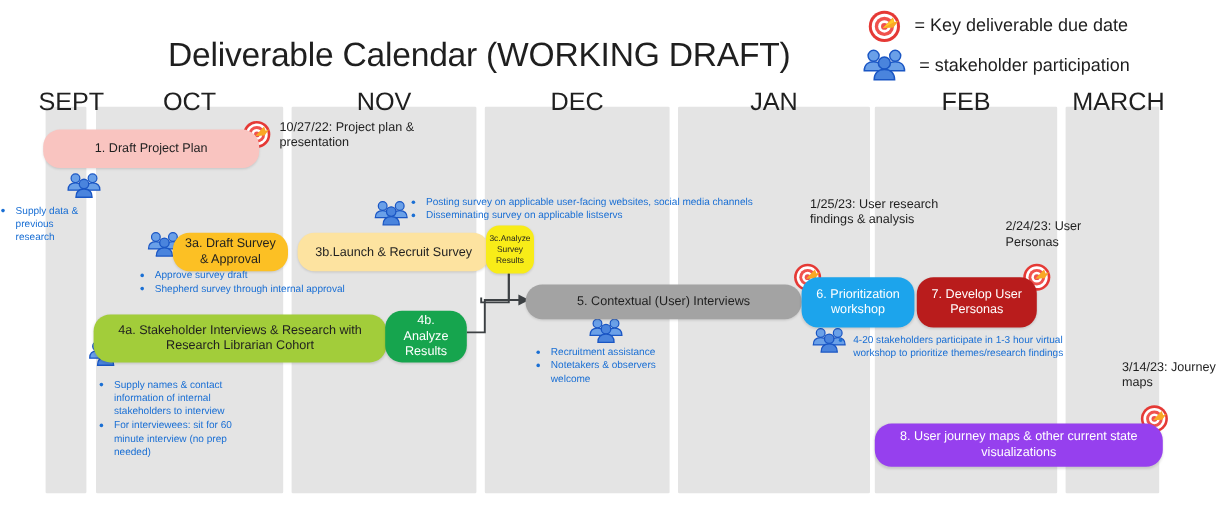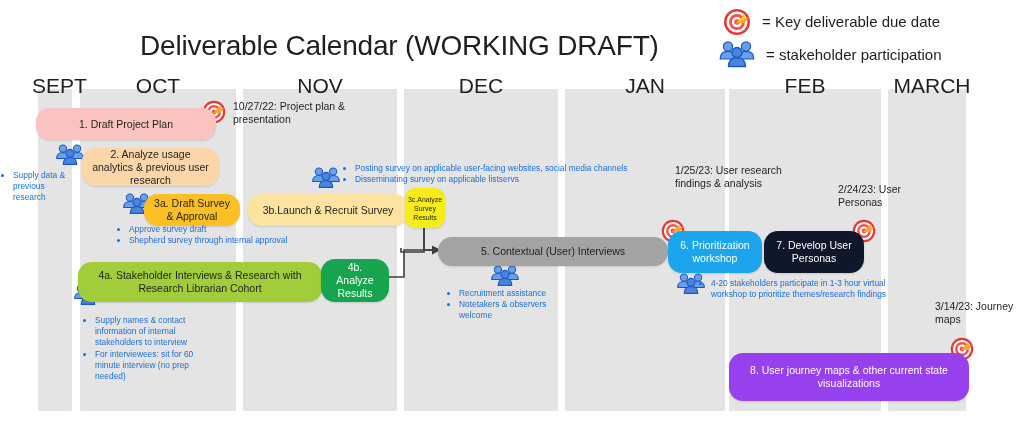--- a/index.html
+++ b/index.html
@@ -236,39 +236,38 @@
       <path d="M2.2 19 C2.2 13.5 6 11.4 10 11.4 C14 11.4 17.8 13.5 17.8 19 Z" fill="#6aa0e8" stroke="#1a56c4" stroke-width="1.3"></path>
       <circle cx="28" cy="6.5" r="4.6" fill="#6aa0e8" stroke="#1a56c4" stroke-width="1.3"></circle>
       <path d="M20.2 19 C20.2 13.5 24 11.4 28 11.4 C32 11.4 35.8 13.5 35.8 19 Z" fill="#6aa0e8" stroke="#1a56c4" stroke-width="1.3"></path>
       <circle cx="19" cy="12.5" r="5" fill="#4a84dd" stroke="#1a56c4" stroke-width="1.4"></circle>
       <path d="M10.5 26.5 C10.5 20.2 14.5 17.8 19 17.8 C23.5 17.8 27.5 20.2 27.5 26.5 Z" fill="#4a84dd" stroke="#1a56c4" stroke-width="1.4"></path>
     </svg>
   </span>
 
   <div class="pill" style="left:36px;  top:108px; width:180px; height:32px; background:#f9c4c0; color:#1f1f1f;">1.  Draft Project Plan</div>
 
-  <div class="pill" style="left:82px;  top:148px; width:137px; height:38px; background:#fbd6a9; color:#1f1f1f;">2. Analyze usage analytics &amp; previous user research</div>
 
   <div class="pill" style="left:144px; top:194px; width:96px;  height:32px; background:#fcc024; color:#1f1f1f;">3a. Draft Survey &amp; Approval</div>
 
   <div class="pill" style="left:248px; top:194px; width:160px; height:32px; background:#fde3a0; color:#1f1f1f;">3b.Launch &amp; Recruit Survey</div>
 
   <div class="pill small" style="left:405px; top:188px; width:40px; height:40px; background:#f8ec18; color:#1f1f1f;">3c.Analyze Survey Results</div>
 
   <div class="pill" style="left:78px;  top:262px; width:244px; height:40px; background:#a2cd3a; color:#1f1f1f;">4a. Stakeholder Interviews &amp; Research with Research Librarian Cohort</div>
 
   <div class="pill" style="left:321px; top:259px; width:68px;  height:43px; background:#16a54e; color:#ffffff;">4b. Analyze Results</div>
 
   <div class="pill" style="left:438px; top:237px; width:230px; height:29px; background:#a3a3a3; color:#1f1f1f;">5. Contextual (User) Interviews</div>
 
   <div class="pill" style="left:668px; top:231px; width:94px;  height:42px; background:#1ca4ec; color:#ffffff;">6.  Prioritization workshop</div>
 
-  <div class="pill" style="left:764px; top:231px; width:100px; height:42px; background:#0f172a; color:#ffffff;">7. Develop User Personas</div>
-
-  <div class="pill" style="left:729px; top:353px; width:240px; height:48px; background:#9640ee; color:#ffffff;">8. User journey maps &amp; other current state visualizations</div>
+  <div class="pill" style="left:764px; top:231px; width:100px; height:42px; background:#b91c1c; color:#ffffff;">7. Develop User Personas</div>
+
+  <div class="pill" style="left:729px; top:353px; width:240px; height:36px; background:#9640ee; color:#ffffff;">8. User journey maps &amp; other current state visualizations</div>
 
   <div class="bullets" style="left:2px; top:170px; width:64px;">
     <ul>
         <li>Supply data &amp; previous research</li>
       </ul>
   </div>
 
   <div class="bullets" style="left:118px; top:224px; width:230px;">
     <ul>
       <li>Approve survey draft</li>

